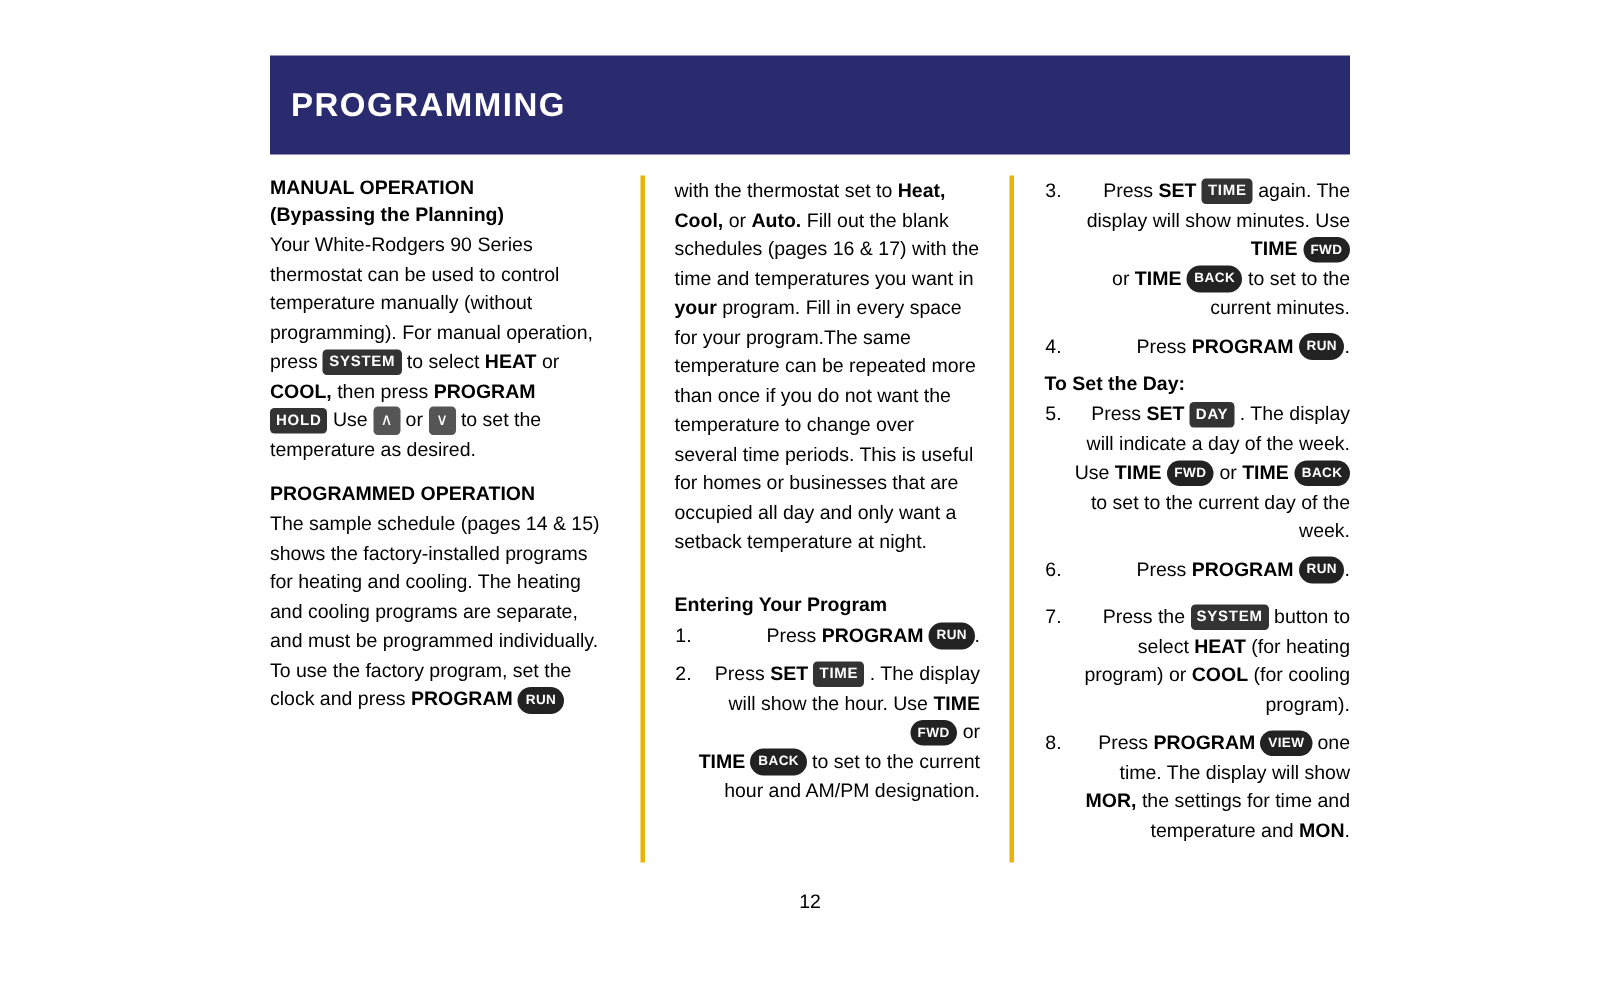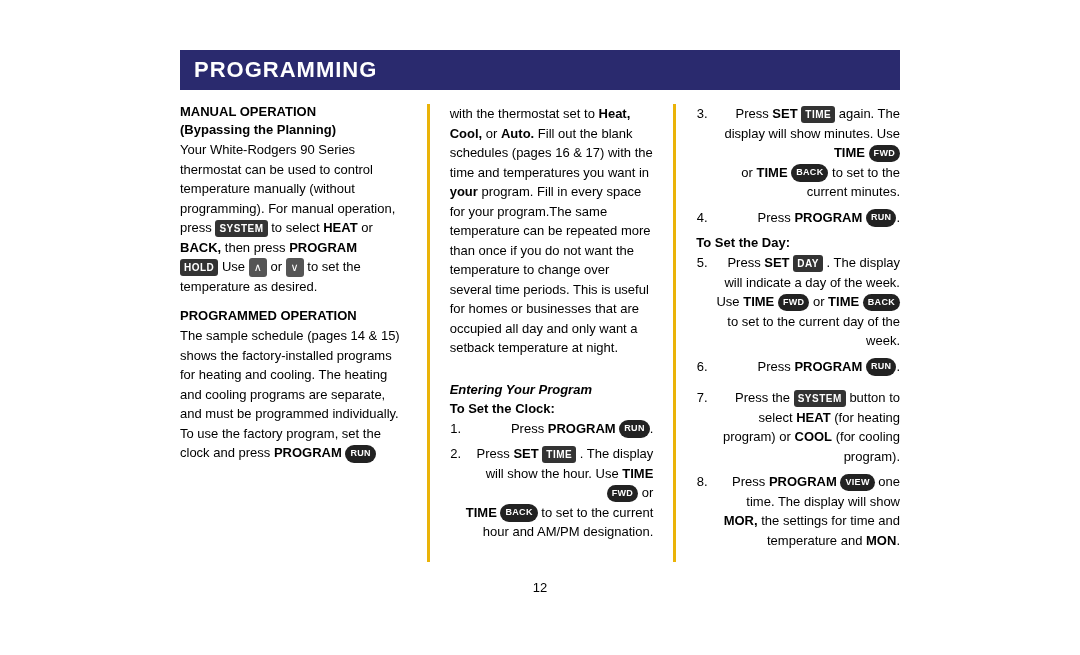--- a/index.html
+++ b/index.html
@@ -15,21 +15,21 @@
       width: 1080px;
     }
     .page {
       width: 780px;
       padding: 20px 30px 30px 30px;
       background: #fff;
     }
     .page-header {
       background: #2a2a6e;
       color: #fff;
-      padding: 7px 14px;
+      padding: 20px 14px;
       margin-bottom: 14px;
     }
     .page-header h1 {
       font-size: 22px;
       font-weight: bold;
       letter-spacing: 1px;
       text-transform: uppercase;
     }
     .content {
       display: grid;
@@ -45,21 +45,20 @@
       margin-bottom: 3px;
     }
     h3 {
       font-size: 13px;
       font-weight: bold;
       margin-bottom: 3px;
     }
     h4 {
       font-size: 13px;
       font-weight: bold;
-      font-style: italic;
       margin-bottom: 4px;
       margin-top: 24px;
     }
     .badge {
       display: inline-block;
       background: #333;
       color: #fff;
       font-size: 10px;
       font-weight: bold;
       padding: 1px 4px;
@@ -113,21 +112,21 @@
     <div class="col">
       <div class="section">
         <h2>MANUAL OPERATION</h2>
         <h3>(Bypassing the Planning)</h3>
         <p>
           <span>Your White-Rodgers 90 Series thermostat can be used to control temperature manually (without programming). For manual operation, press</span>
           <span class="badge">SYSTEM</span>
           <span>to select</span>
           <strong>HEAT</strong>
           <span>or</span><br>
-          <strong>BACK,</strong>
+          <strong>COOL,</strong>
           <span>then press</span>
           <strong>PROGRAM</strong><br>
           <span class="badge">HOLD</span>
           <span>Use</span>
           <span class="arrow-btn">∧</span>
           <span>or</span>
           <span class="arrow-btn">∨</span>
           <span>to set the temperature as desired.</span>
         </p>
       </div>
@@ -148,21 +147,20 @@
         <strong>Heat, Cool,</strong>
         <span>or</span>
         <strong>Auto.</strong>
         <span>Fill out the blank schedules (pages 16 &amp; 17) with the time and temperatures you want in</span>
         <strong>your</strong>
         <span>program. Fill in every space for your program.The same temperature can be repeated more than once if you do not want the temperature to change over several time periods. This is useful for homes or businesses that are occupied all day and only want a setback temperature at night.</span>
       </p>
 
       <div class="section">
         <h4>Entering Your Program</h4>
-        <h3>To Set the Clock:</h3>
         <ol>
           <li>
             <span>Press</span>
             <strong>PROGRAM</strong>
             <span class="btn-round">RUN</span>.
           </li>
           <li>
             <span>Press</span>
             <strong>SET</strong>
             <span class="badge">TIME</span>

